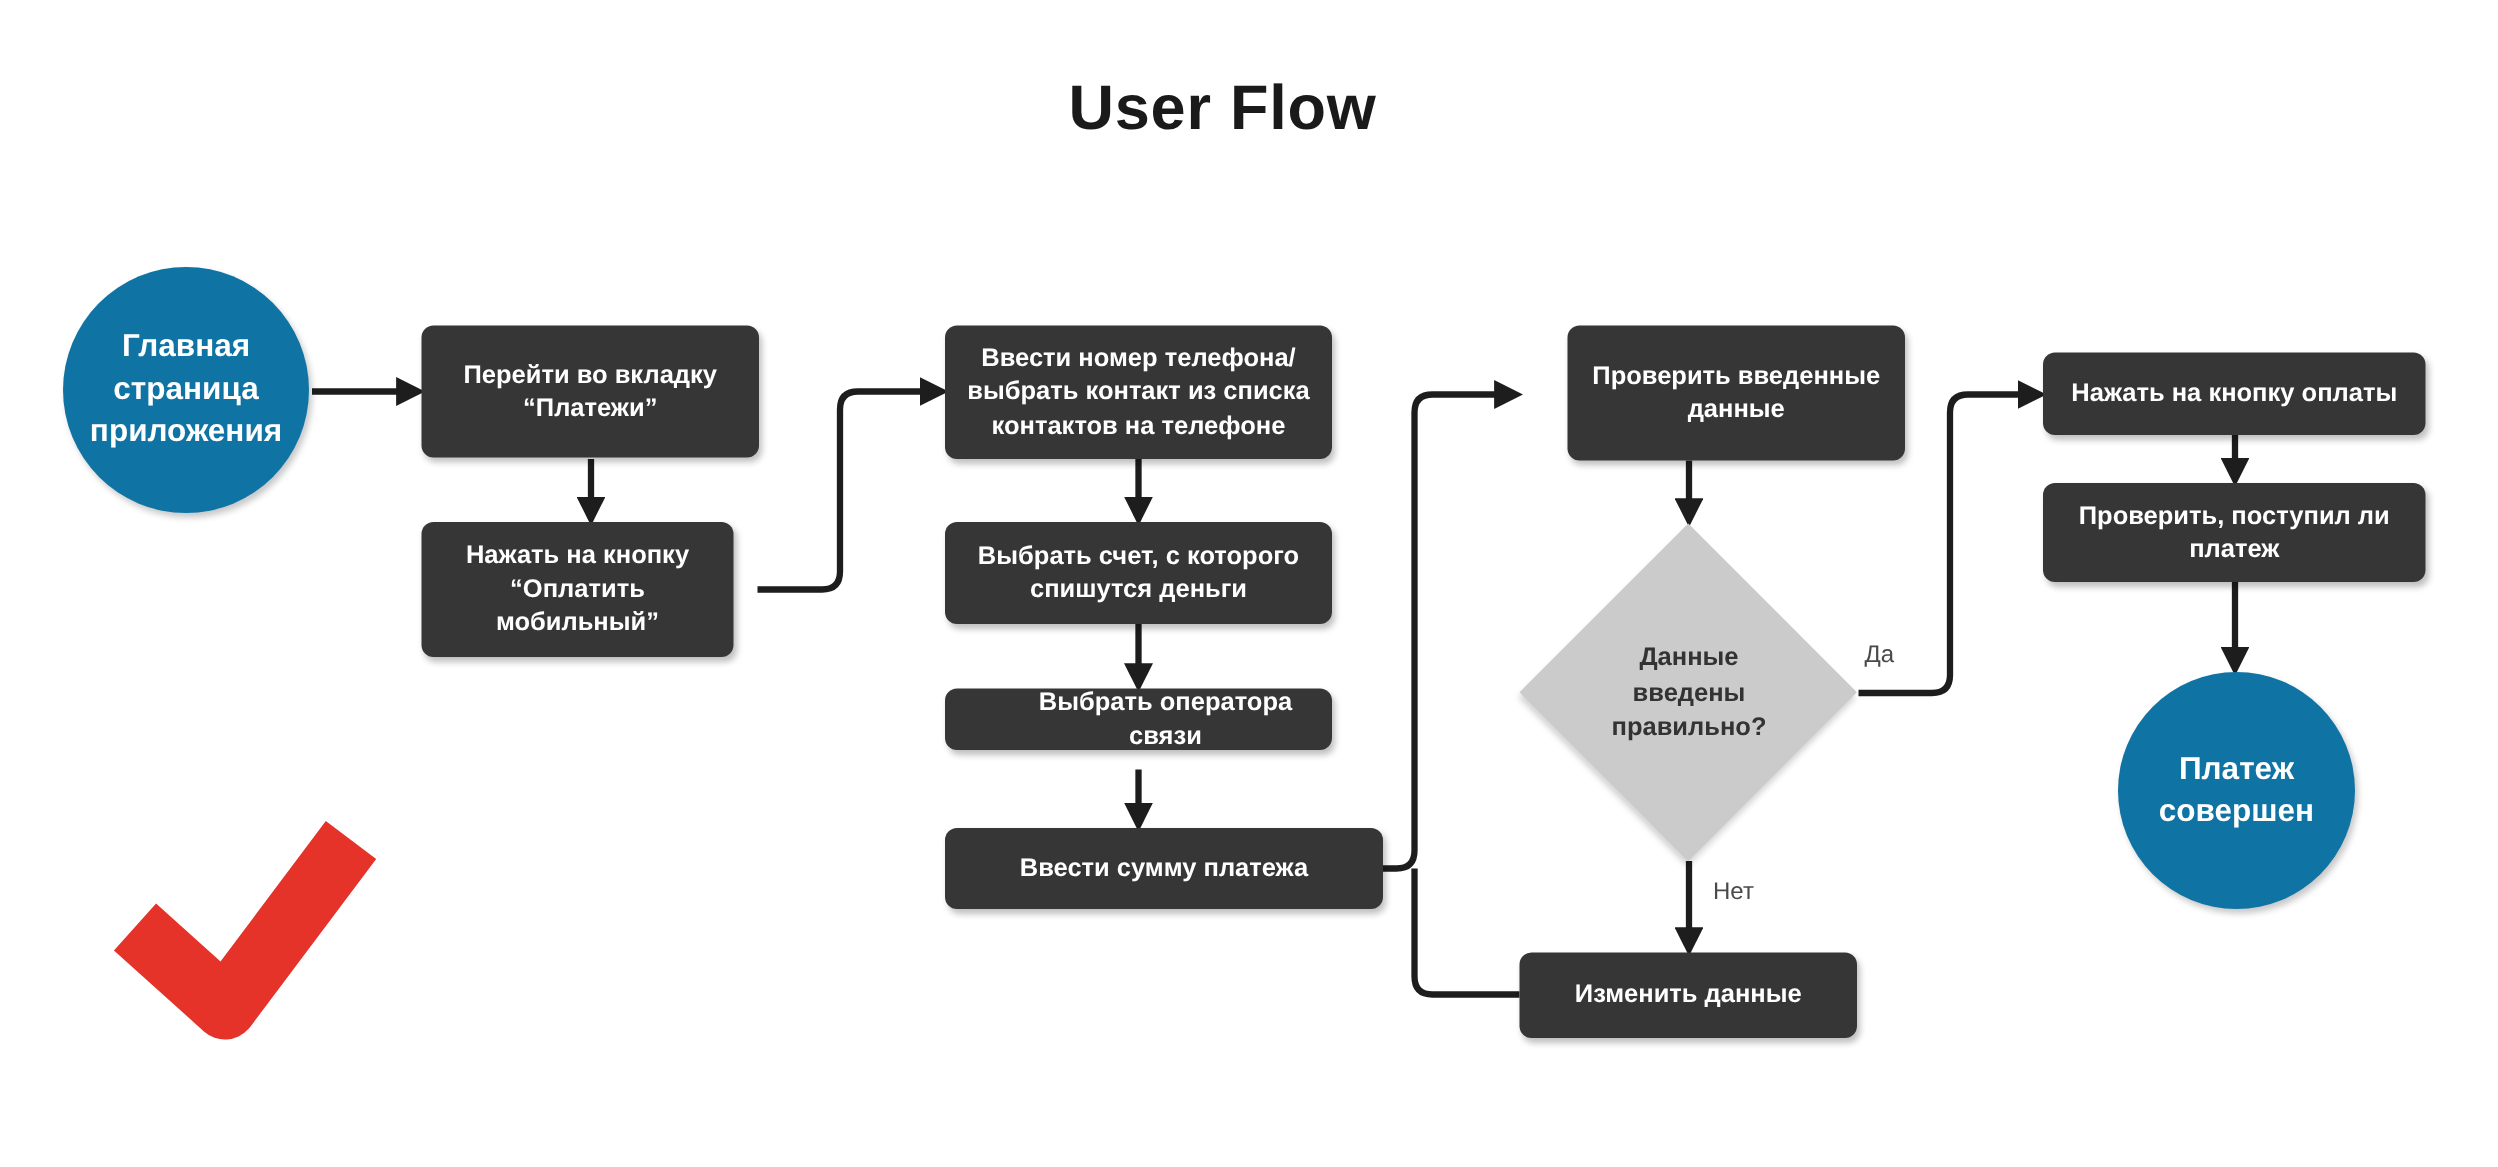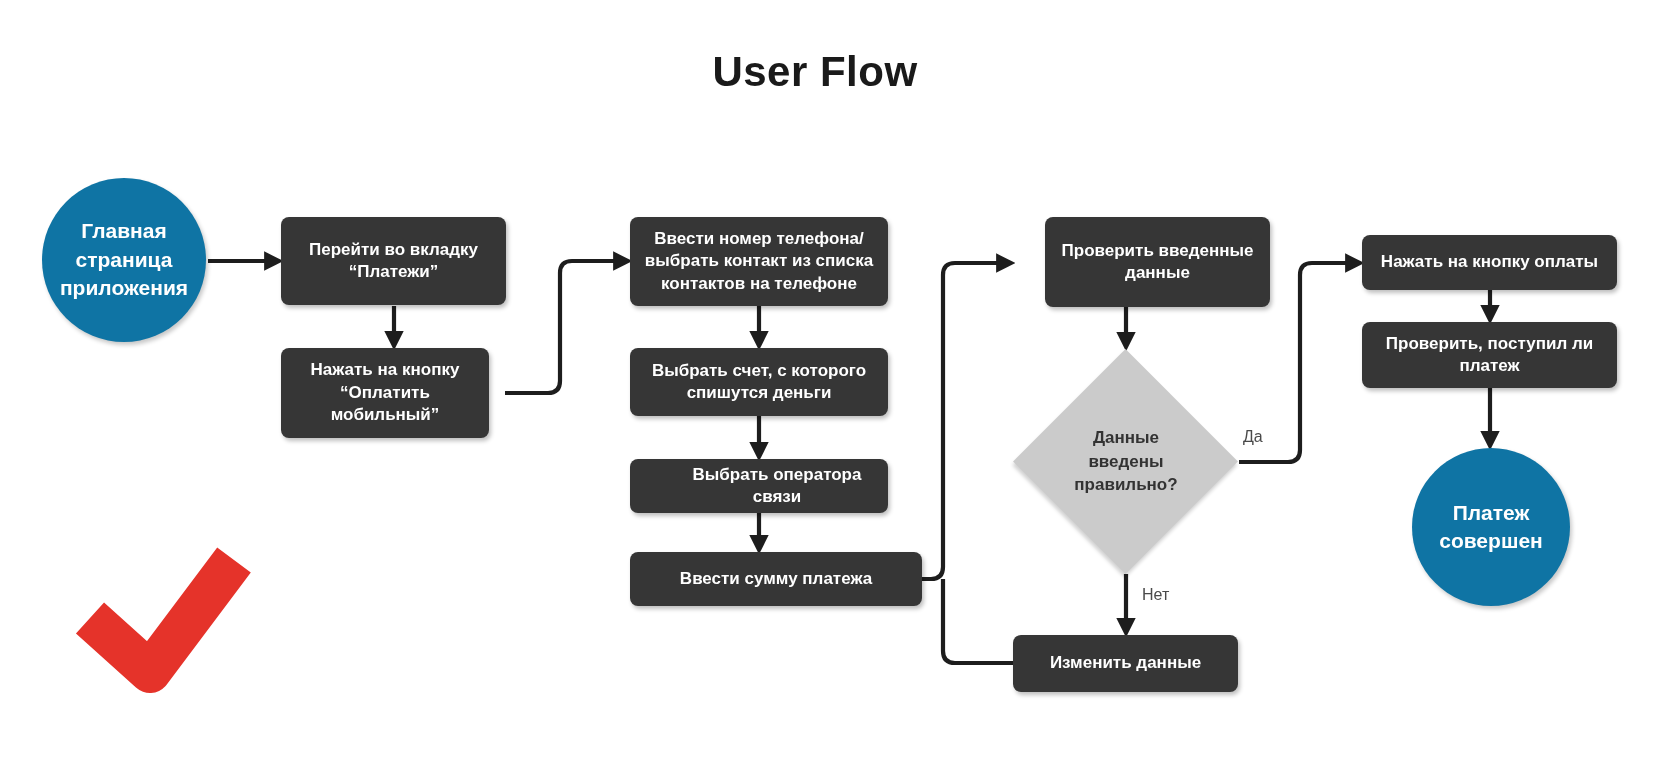--- a/index.html
+++ b/index.html
@@ -144,21 +144,21 @@
 “Оплатить
 мобильный”</div>
 
   <div class="node step" style="left:630px; top:217px; width:258px; height:89px;">Ввести номер телефона/
 выбрать контакт из списка
 контактов на телефоне</div>
 
   <div class="node step" style="left:630px; top:348px; width:258px; height:68px;">Выбрать счет, с которого
 спишутся деньги</div>
 
-  <div class="node step" style="left:630px; top:459px; width:258px; height:54px;padding-left:42px;">Выбрать оператора связи</div>
+  <div class="node step" style="left:630px; top:459px; width:258px; height:41px;padding-left:42px;">Выбрать оператора связи</div>
 
   <div class="node step" style="left:630px; top:552px; width:292px; height:54px;">Ввести сумму платежа</div>
 
   <div class="node step" style="left:1013px; top:217px; width:225px; height:90px;margin-left:32px;">Проверить введенные
 данные</div>
 
   <div class="decision">
     <div class="diamond-shape"></div>
     <div class="decision-label">Данные
 введены

